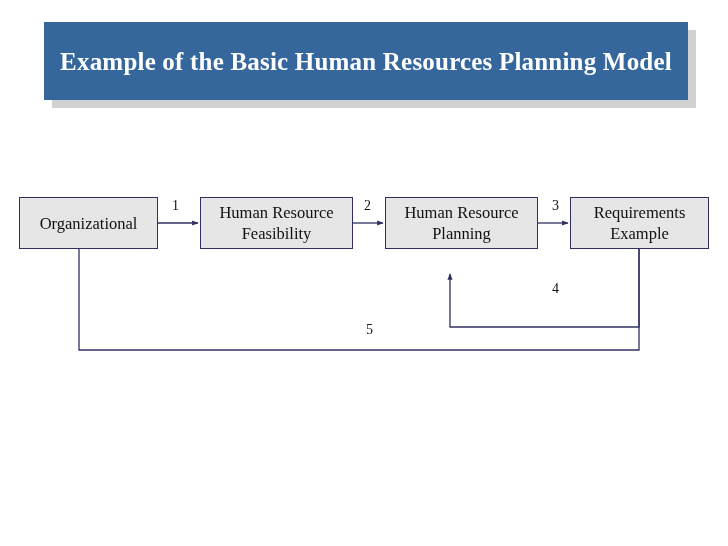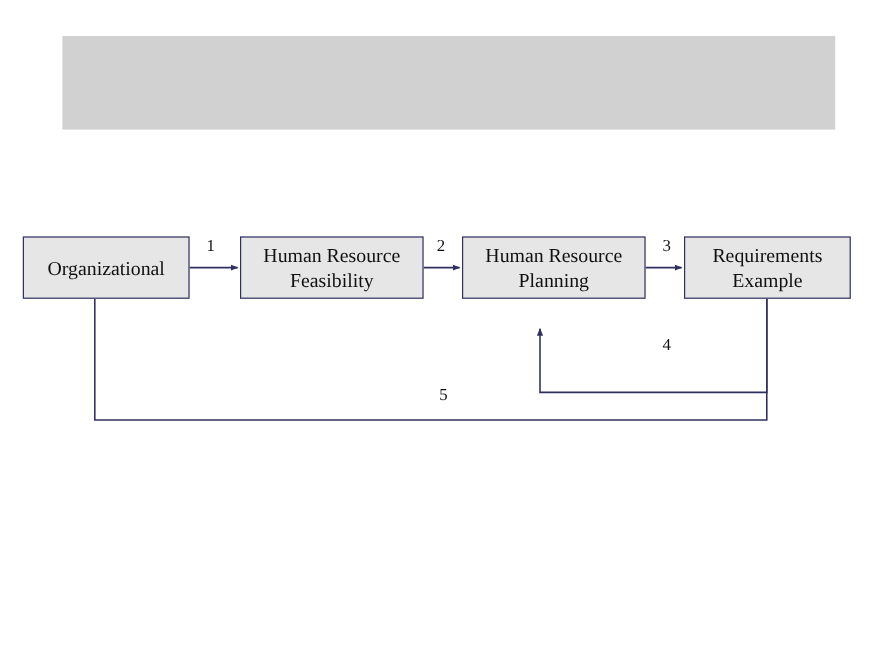--- a/index.html
+++ b/index.html
@@ -108,20 +108,23 @@
     overflow: visible;
   }
 </style>
 </head>
 <body>
 
 <div id="slide">
 
   <div class="title-shadow"></div>
 
+  <div class="title-banner">
+    <div class="title-text">Example of the Basic Human Resources Planning Model</div>
+  </div>
 
   <div id="diagram">
 
     <svg id="wires" viewBox="0 0 728 546">
       <defs>
         <marker id="arrowR" viewBox="0 0 10 10" refX="9" refY="5" markerWidth="5" markerHeight="5" orient="auto-start-reverse">
           <path d="M 0 1 L 10 5 L 0 9 z" fill="#2f3060"></path>
         </marker>
         <marker id="arrowU" viewBox="0 0 10 10" refX="9" refY="5" markerWidth="5" markerHeight="5" orient="auto-start-reverse">
           <path d="M 0 1 L 10 5 L 0 9 z" fill="#2f3060"></path>

